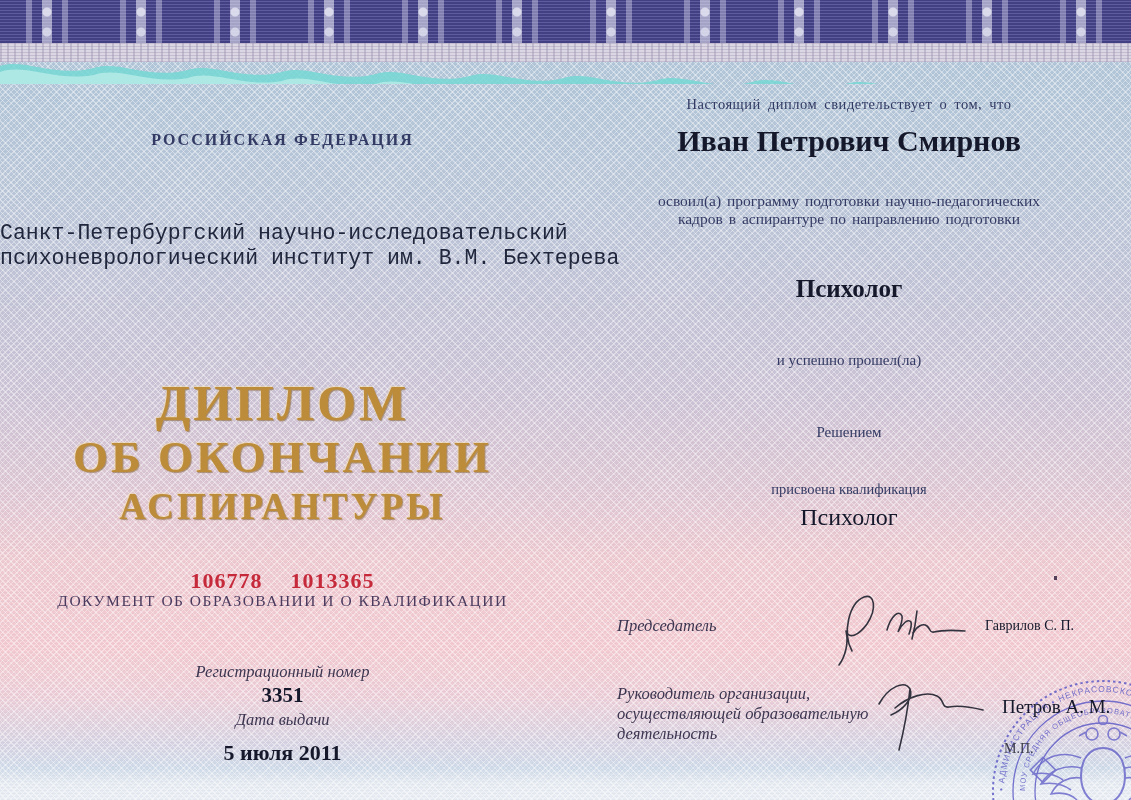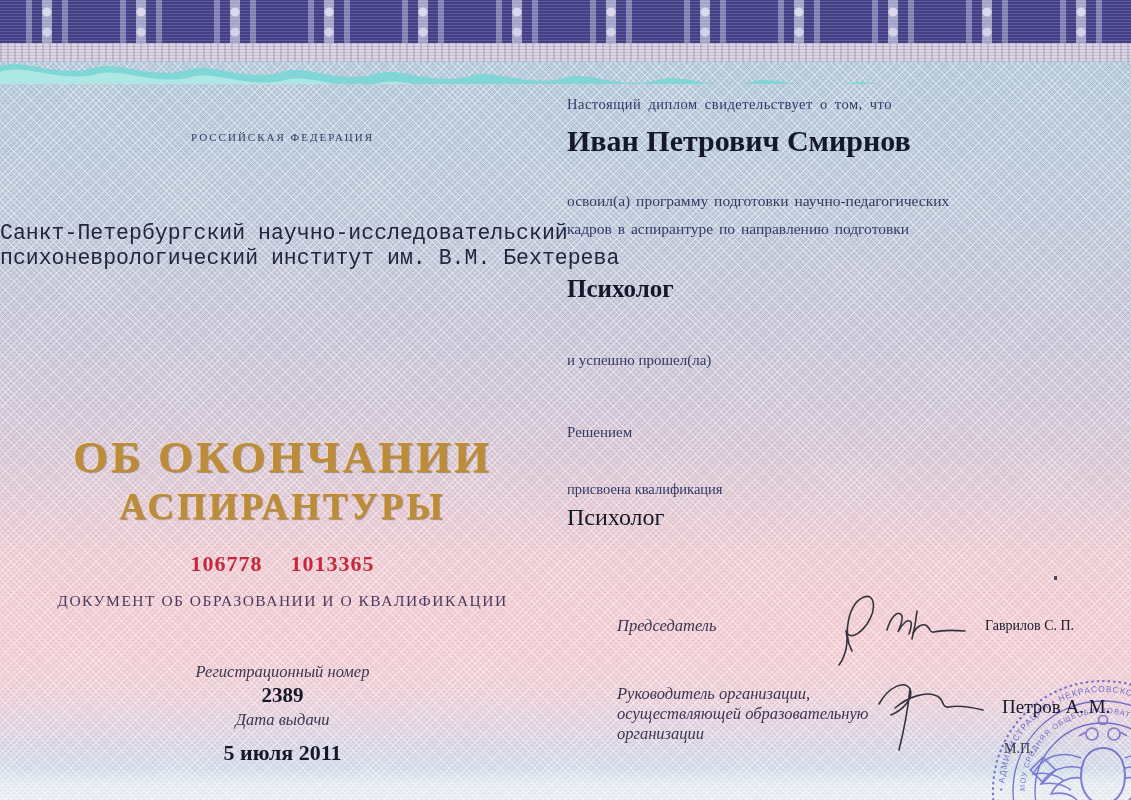--- a/index.html
+++ b/index.html
@@ -53,32 +53,32 @@
     background-color:#cfc9da;
     background-image:
       repeating-linear-gradient(90deg, rgba(150,140,172,0.38) 0 2px, rgba(255,255,255,0) 2px 7px),
       repeating-linear-gradient(0deg, rgba(170,160,190,0.30) 0 1px, rgba(255,255,255,0.25) 1px 3px);
   }
   .orn-wave { position:absolute; left:0; top:58px; width:1131px; height:26px; }
 
   
   .t { position:absolute; z-index:4; white-space:nowrap; }
   .ctr-l { left:0; width:565px; text-align:center; }
-  .ctr-r { left:567px; width:564px; }
-  .small-caps-hdr { font-size:11px; letter-spacing:2px; color:#333a63; }
+  .ctr-r { left:567px; width:564px; text-align:center; }
+  .small-caps-hdr { font-size:16px; letter-spacing:2px; color:#333a63;font-weight:bold; }
   .navy { color:#333a63; }
   .ink  { color:#14182a; }
   .italic-lbl { font-style:italic; color:#3c3550; }
 
   .institution { font-size:21.5px; color:#20263c;font-family:Liberation Mono, monospace; }
   .gold {
     color:#bd8c3a; letter-spacing:3px; font-weight:bold;
     text-shadow:1px 1px 1px rgba(122,86,32,0.55), -1px -1px 1px rgba(245,222,170,0.55);
   }
-  .serials { font-size:22px; font-weight:bold; color:#c5293a; letter-spacing:1px; }
+  .serials { font-size:22px; font-weight:bold; color:#c5293a; letter-spacing:1px;margin-top:17px; }
   .serials span { margin:0 14px; }
   .doc-type { font-size:15.5px; letter-spacing:1.5px; color:#4a3a5e;text-align:center; }
 
   .sig { position:absolute; z-index:5; }
   .sig path { stroke:#33333f; stroke-width:1.6; fill:none; stroke-linecap:round; }
 
   .seal-svg { position:absolute; left:983px; top:671px; z-index:3; opacity:0.82; }
   .seal-svg circle, .seal-svg path.eagle, .seal-svg rect { stroke:#5a57c5; fill:none; }
   .seal-svg text { fill:#5a57c5; font-family:"Liberation Sans", sans-serif; }
 
@@ -96,40 +96,41 @@
       <path d="M0,8 c25,-8 55,12 94,2 c25,-8 55,12 94,2 c25,-8 55,12 94,2 c25,-8 55,12 94,2 c25,-8 55,12 94,2 c25,-8 55,12 94,2 c25,-8 55,12 94,2 c25,-8 55,12 94,2 c25,-8 55,12 94,2 c25,-8 55,12 94,2 c25,-8 55,12 94,2 c25,-8 55,12 94,2 L1131,26 L0,26 Z" fill="#74d7d4" opacity="0.85"></path>
       <path d="M0,14 c25,-9 55,10 94,3 c25,-9 55,10 94,3 c25,-9 55,10 94,3 c25,-9 55,10 94,3 c25,-9 55,10 94,3 c25,-9 55,10 94,3 c25,-9 55,10 94,3 c25,-9 55,10 94,3 c25,-9 55,10 94,3 c25,-9 55,10 94,3 c25,-9 55,10 94,3 c25,-9 55,10 94,3 L1131,26 L0,26 Z" fill="#b9ece9" opacity="0.8"></path>
     </svg>
   </div>
 
   <div class="t ctr-l small-caps-hdr" style="top:131px">РОССИЙСКАЯ ФЕДЕРАЦИЯ</div>
 
   <div class="t ctr-l institution" style="top:221px">Санкт-Петербургский научно-исследовательский</div>
   <div class="t ctr-l institution" style="top:246px">психоневрологический институт им. В.М. Бехтерева</div>
 
+  <div class="t ctr-l gold" style="top:374px; font-size:50px">ДИПЛОМ</div>
   <div class="t ctr-l gold" style="top:431px; font-size:45px">ОБ ОКОНЧАНИИ</div>
   <div class="t ctr-l gold" style="top:485px; font-size:37px">АСПИРАНТУРЫ</div>
 
   <div class="t ctr-l serials" style="top:551px">
     <span>106778</span><span>1013365</span>
   </div>
 
   <div class="t ctr-l doc-type" style="top:592px">ДОКУМЕНТ ОБ ОБРАЗОВАНИИ И О КВАЛИФИКАЦИИ</div>
 
   <div class="t ctr-l italic-lbl" style="top:662px; font-size:16.5px">Регистрационный номер</div>
-  <div class="t ctr-l ink" style="top:683px; font-size:21px; font-weight:bold">2389</div>
+  <div class="t ctr-l ink" style="top:683px; font-size:21px; font-weight:bold">3351</div>
   <div class="t ctr-l italic-lbl" style="top:710px; font-size:16.5px">Дата выдачи</div>
   <div class="t ctr-l ink" style="top:740px; font-size:22px; font-weight:bold">5 июля 2011</div>
 
   <div class="t ctr-r navy" style="top:96px; font-size:14.5px; word-spacing:3px; letter-spacing:0.5px">Настоящий диплом свидетельствует о том, что</div>
 
   <div class="t ctr-r ink" style="top:124px; font-size:30px; font-weight:bold">Иван Петрович Смирнов</div>
 
   <div class="t ctr-r navy" style="top:192px; font-size:15.5px; word-spacing:2px">освоил(а) программу подготовки научно-педагогических</div>
-  <div class="t ctr-r navy" style="top:220px; font-size:15.5px; word-spacing:2px">кадров в аспирантуре по направлению подготовки</div>
+  <div class="t ctr-r navy" style="top:210px; font-size:15.5px; word-spacing:2px">кадров в аспирантуре по направлению подготовки</div>
 
   <div class="t ctr-r ink" style="top:275px; font-size:25px; font-weight:bold">Психолог</div>
 
   <div class="t ctr-r navy" style="top:352px; font-size:15px">и успешно прошел(ла)</div>
 
   <div class="t ctr-r navy" style="top:424px; font-size:15px">Решением</div>
 
   <div class="t ctr-r navy" style="top:481px; font-size:14.5px">присвоена квалификация</div>
   <div class="t ctr-r ink" style="top:504px; font-size:24px">Психолог</div>
 
@@ -139,21 +140,21 @@
   <svg class="sig" style="left:825px; top:585px" width="160" height="85" viewBox="0 0 160 85">
     <path d="M27,66 C17,48 24,18 39,12 C50,8 52,24 42,39 C34,50 24,55 21,46 M21,46 C24,58 20,72 14,80"></path>
     <path d="M62,45 C66,31 74,24 77,31 C78,36 75,42 73,47 C77,39 83,33 86,37 C87,41 85,46 84,49"></path>
     <path d="M92,26 C91,36 89,46 87,54"></path>
     <path d="M88,48 C92,41 98,38 102,41 C106,44 104,48 109,47 C117,45 128,45 140,46"></path>
   </svg>
   <div class="t ink" style="left:985px; top:618px; width:140px; font-size:14px">Гаврилов С. П.</div>
 
   <div class="t italic-lbl" style="left:617px; top:684px; font-size:16.5px">Руководитель организации,</div>
   <div class="t italic-lbl" style="left:617px; top:704px; font-size:16.5px">осуществляющей образовательную</div>
-  <div class="t italic-lbl" style="left:617px; top:724px; font-size:16.5px">организации</div>
+  <div class="t italic-lbl" style="left:617px; top:724px; font-size:16.5px">деятельность</div>
   <svg class="sig" style="left:855px; top:672px" width="140" height="85" viewBox="0 0 140 85">
     <path d="M24,32 C34,14 50,8 55,17 C59,26 48,38 36,43 M55,17 C53,36 49,58 44,78"></path>
     <path d="M40,36 C54,24 72,19 82,24 C90,28 86,36 94,35 C104,33 116,35 128,38"></path>
   </svg>
   <div class="t ink" style="left:1002px; top:696px; width:125px; font-size:19px">Петров А. М.</div>
   <div class="t" style="left:1004px; top:741px; font-size:14px; color:#3b3b4a">М.П.</div>
 
   <svg class="seal-svg" width="240" height="240" viewBox="0 0 240 240">
     <defs>
       <path id="sealOuterPath" d="M21,120 A99,99 0 1 1 219,120 A99,99 0 1 1 21,120"></path>

